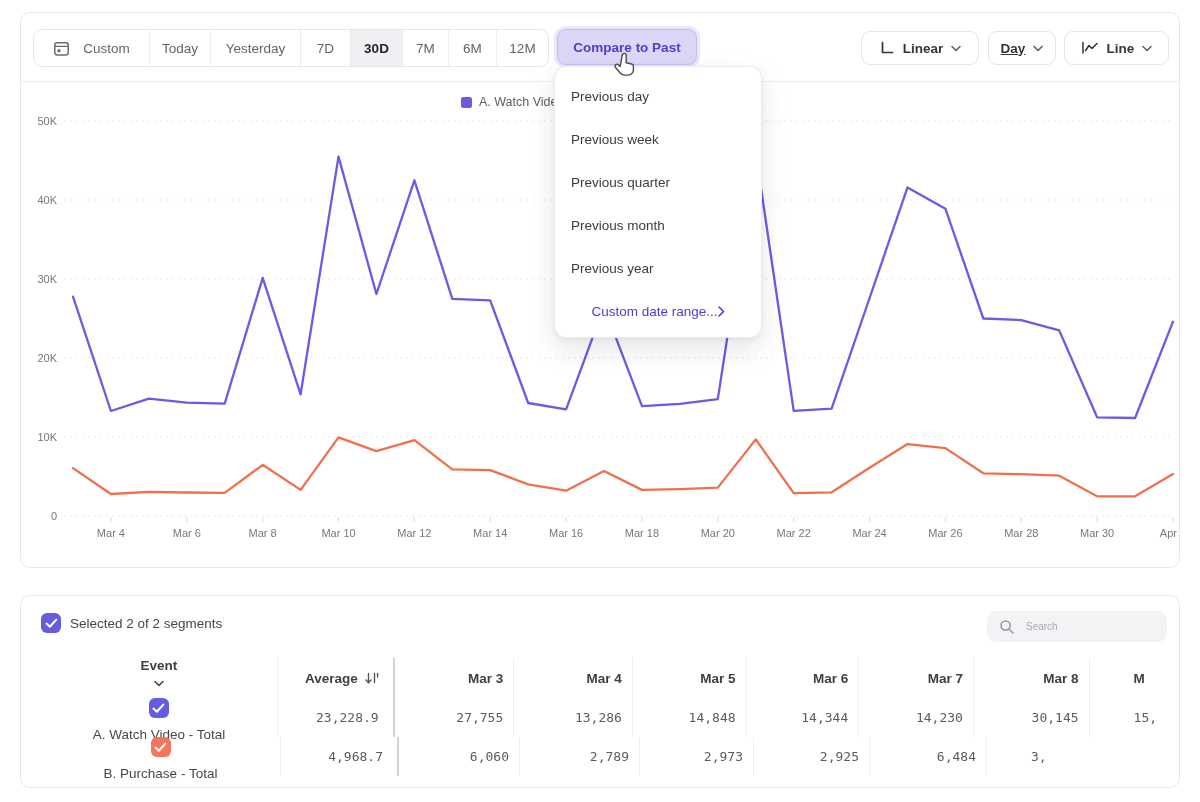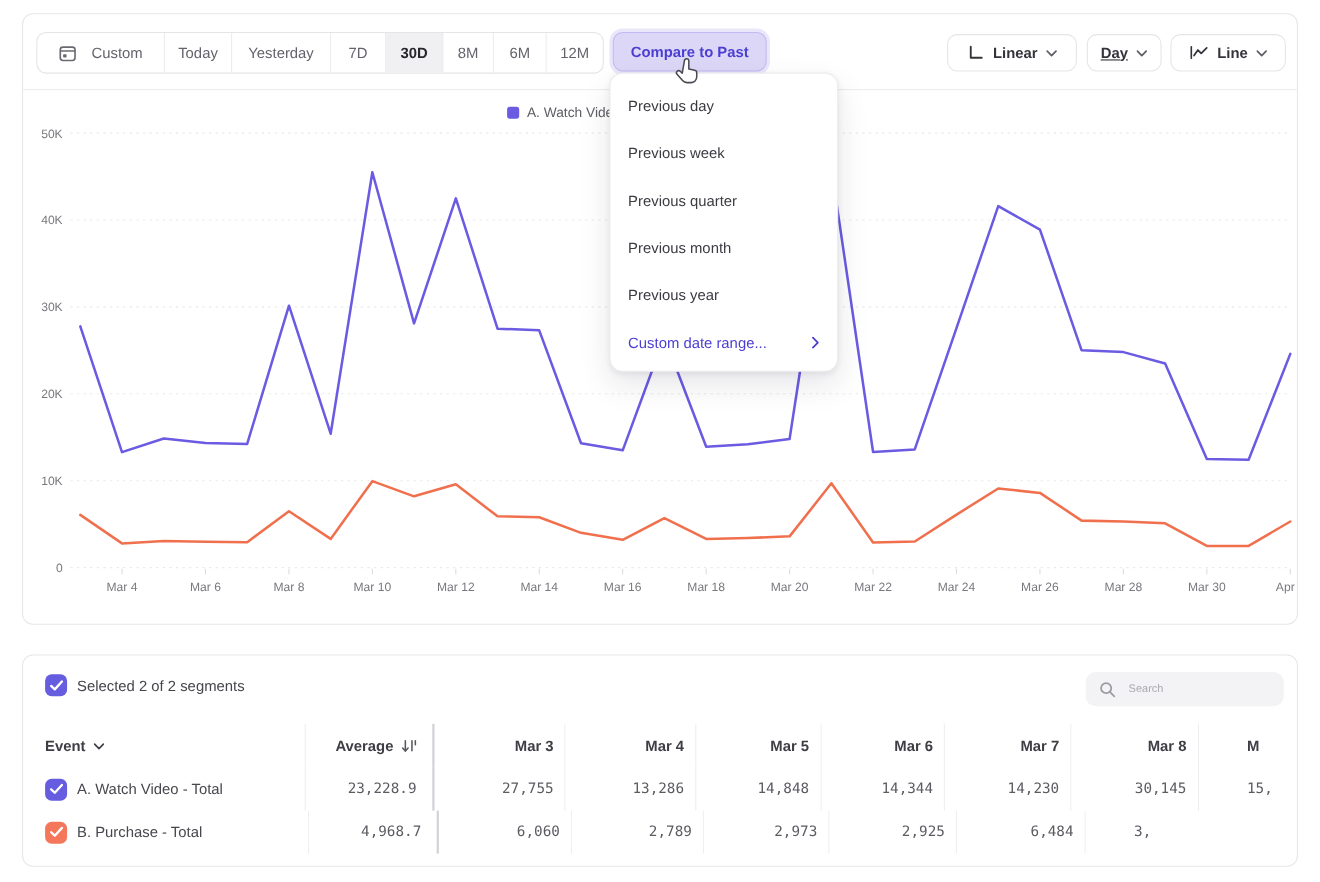--- a/index.html
+++ b/index.html
@@ -30,39 +30,39 @@
     font-size:12.5px;color:#5d5d64;z-index:2;}
   #legend .swatch{width:11px;height:11px;border-radius:2.5px;}
 
   #chart-svg{position:absolute;left:0;top:0;pointer-events:none;z-index:1;}
 
   
   #menu{position:absolute;left:554px;top:66px;width:208px;height:272px;background:#fff;border:1px solid #ececee;
     border-radius:12px;box-shadow:0 12px 28px rgba(25,25,55,.10),0 2px 6px rgba(25,25,55,.06);z-index:40;
     padding-top:8px;box-sizing:border-box;}
   .menu-item{height:43px;display:flex;align-items:center;padding:0 16px;font-size:13.5px;color:#3b3b42;cursor:pointer;}
-  .menu-item.accent{color:#4b3ed1;justify-content:space-between;}
+  .menu-item.accent{color:#4b3ed1;justify-content:center;}
 
   #cursor{position:absolute;left:612px;top:52px;z-index:60;}
 
   
   .checkbox{width:20px;height:20px;border-radius:6px;display:flex;align-items:center;justify-content:center;flex:0 0 20px;}
   #summary-row{position:absolute;left:20px;top:17px;display:flex;gap:9px;align-items:center;
     font-size:13.5px;color:#45454c;}
   #search-box{position:absolute;right:12px;top:15px;width:180px;height:31px;background:#f3f3f5;border-radius:9px;
     display:flex;align-items:center;gap:9px;padding:0 12px;box-sizing:border-box;}
   #search-box input{border:none;background:transparent;outline:none;font-size:10px;color:#737373;
     width:125px;font-family:"Liberation Sans",sans-serif;}
   #search-box input::placeholder{color:#a9a9b0;}
 
   #tbl{position:absolute;left:0;top:62px;width:100%;}
   .trow{display:flex;align-items:center;height:39px;}
   .trow.head{height:40px;}
   .c-event{width:260px;box-sizing:border-box;padding-left:20px;display:flex;align-items:center;gap:9px;
-    border-right:1px solid #efeff1;height:100%;font-size:13.5px;color:#47474d;}
+    border-right:1px solid #efeff1;height:100%;font-size:13.5px;color:#47474d;flex-direction:column;}
   .trow.head .c-event{font-weight:600;color:#3e3e45;gap:7px;}
   .c-avg{width:118px;box-sizing:border-box;padding-right:14px;border-right:2px solid #d2d2d8;height:100%;
     display:flex;align-items:center;justify-content:flex-end;gap:7px;}
   .c-date{box-sizing:border-box;padding-right:10px;border-right:1px solid #efeff1;height:100%;
     display:flex;align-items:center;justify-content:flex-end;}
   .c-clip{width:90px;box-sizing:border-box;padding-left:44px;height:100%;display:flex;align-items:center;
     overflow:hidden;white-space:nowrap;}
   .hcell{font-size:13.5px;font-weight:600;color:#3e3e45;font-family:"Liberation Sans",sans-serif;}
   .vcell{font-size:13px;color:#5b5b62;font-family:"DejaVu Sans Mono","Liberation Mono",monospace;}
 </style>
@@ -88,21 +88,21 @@
       <div class="seg-item" style="width: 90px;">
         <span>Yesterday</span>
       </div>
       <div class="seg-item" style="width: 50px;">
         <span>7D</span>
       </div>
       <div class="seg-item selected" style="width: 52px;">
         <span>30D</span>
       </div>
       <div class="seg-item" style="width: 46px;">
-        <span>8M</span>
+        <span>7M</span>
       </div>
       <div class="seg-item" style="width: 48px;">
         <span>6M</span>
       </div>
       <div class="seg-item" style="width: 51px;">
         <span>12M</span>
       </div>
     </div>
 
   <div id="compare-btn">Compare to Past</div>

